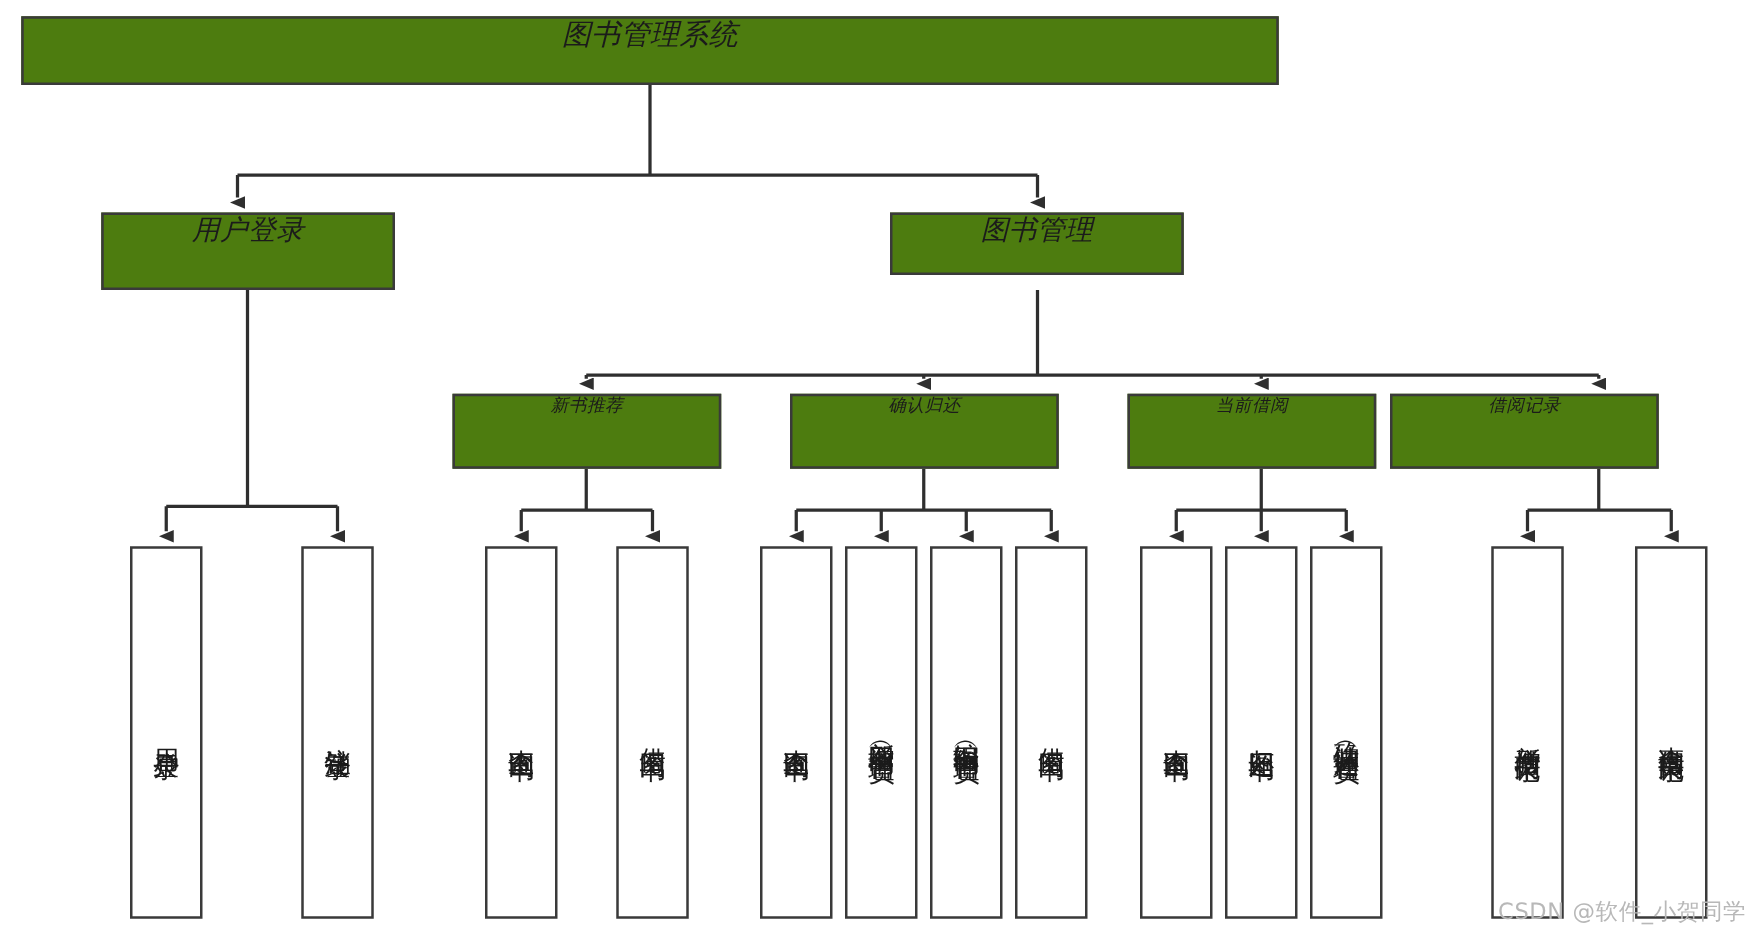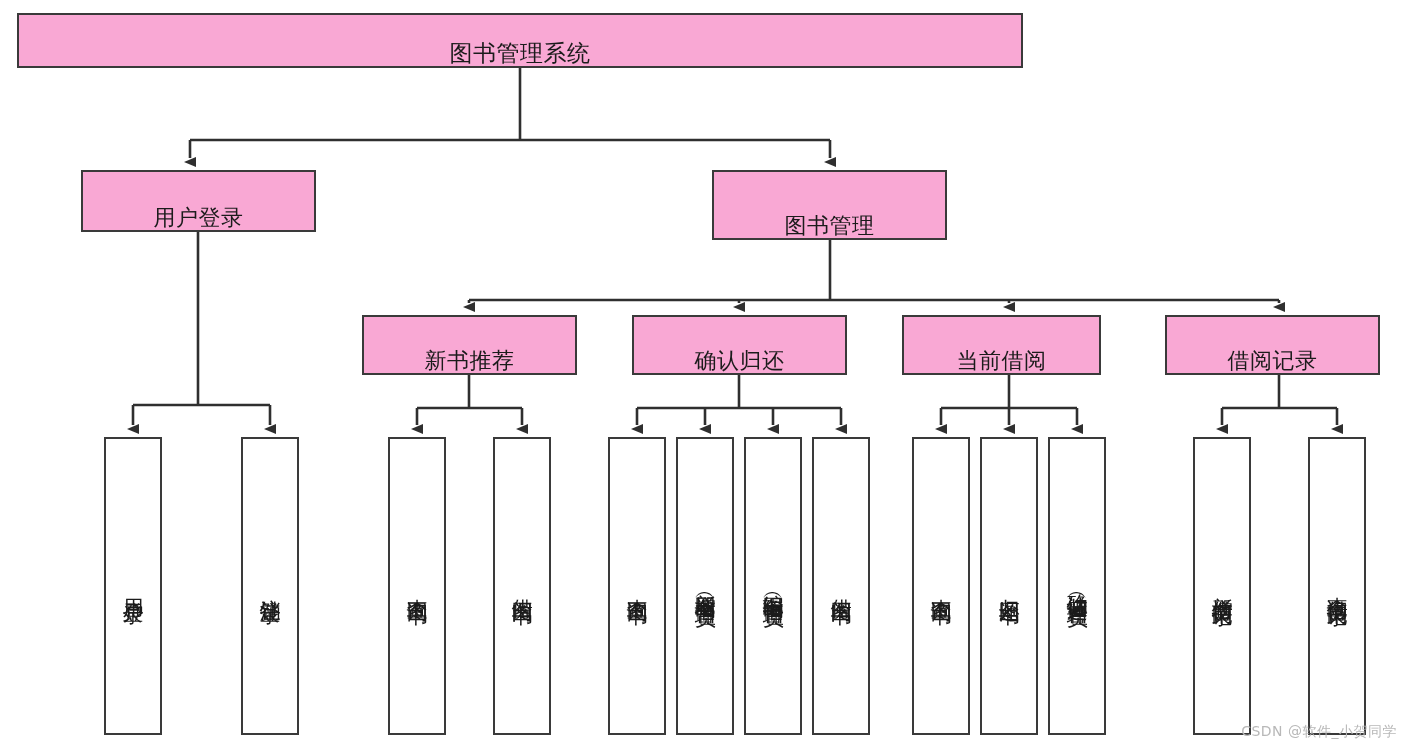--- a/index.html
+++ b/index.html
@@ -21,37 +21,38 @@
     position: absolute;
     left: 0;
     top: 0;
     width: 1405px;
     height: 747px;
     pointer-events: none;
   }
   .node {
     position: absolute;
     box-sizing: border-box;
-    background: #f9a8d4;
+    background: #4d7c0f;
     border: 2.5px solid #3a3a3a;
     display: flex;
-    align-items: flex-end;
+    align-items: flex-start;
     justify-content: center;
     z-index: 2;
+    font-style: italic;
   }
   .node-label {
     color: #1b1b1b;
     font-size: 22px;
     line-height: 1.15;
     letter-spacing: 0.5px;
     white-space: nowrap;
   }
   .node.root .node-label { font-size: 23px; }
   .node.level2 .node-label { font-size: 22px; }
-  .node.level3 .node-label { font-size: 22px; }
+  .node.level3 .node-label { font-size: 14px; }
 
   .leaf {
     position: absolute;
     box-sizing: border-box;
     background: #ffffff;
     border: 2.5px solid #3a3a3a;
     z-index: 2;
     display: flex;
     align-items: center;
     justify-content: center;
@@ -65,21 +66,21 @@
     line-height: 1.25;
     letter-spacing: 2px;
     white-space: nowrap;
     text-align: center;
   }
   .watermark {
     position: absolute;
     right: 8px;
     bottom: 6px;
     color: #b8b8b8;
-    font-size: 14px;
+    font-size: 18px;
     letter-spacing: 0.5px;
     z-index: 5;
     white-space: nowrap;
   }
 </style>
 </head>
 <body>
 
 <div id="canvas">
 
@@ -135,34 +136,34 @@
     </g>
   </svg>
 
   <div class="node root" style="left:17px; top:13px; width:1006px; height:55px;">
     <span class="node-label">图书管理系统</span>
   </div>
 
   <div class="node level2" style="left:81px; top:170px; width:235px; height:62px;">
     <span class="node-label">用户登录</span>
   </div>
-  <div class="node level2" style="left:712px; top:170px; width:235px; height:70px;">
+  <div class="node level2" style="left:712px; top:170px; width:235px; height:50px;">
     <span class="node-label">图书管理</span>
   </div>
 
   <div class="node level3" style="left:362px; top:315px; width:215px; height:60px;">
     <span class="node-label">新书推荐</span>
   </div>
   <div class="node level3" style="left:632px; top:315px; width:215px; height:60px;">
     <span class="node-label">确认归还</span>
   </div>
   <div class="node level3" style="left:902px; top:315px; width:199px; height:60px;">
     <span class="node-label">当前借阅</span>
   </div>
-  <div class="node level3" style="left:1165px; top:315px; width:215px; height:60px;">
+  <div class="node level3" style="left:1112px; top:315px; width:215px; height:60px;">
     <span class="node-label">借阅记录</span>
   </div>
 
   <div class="leaf" style="left:104px; top:437px; width:58px; height:298px;">
     <span class="leaf-label">用户登录</span>
   </div>
   <div class="leaf" style="left:241px; top:437px; width:58px; height:298px;">
     <span class="leaf-label">注销登录</span>
   </div>
 

